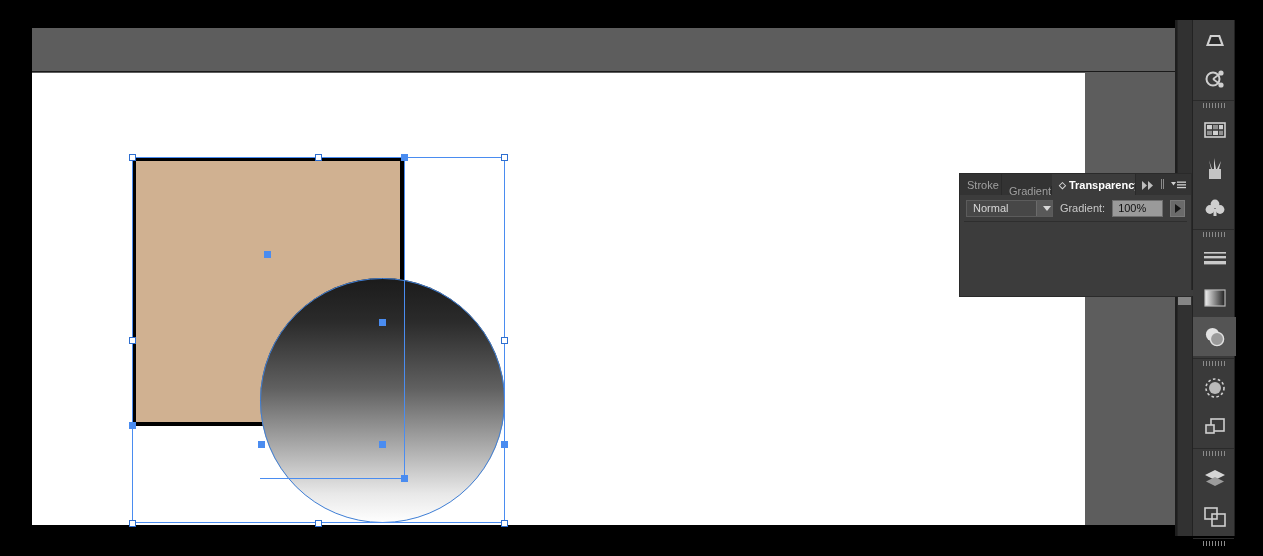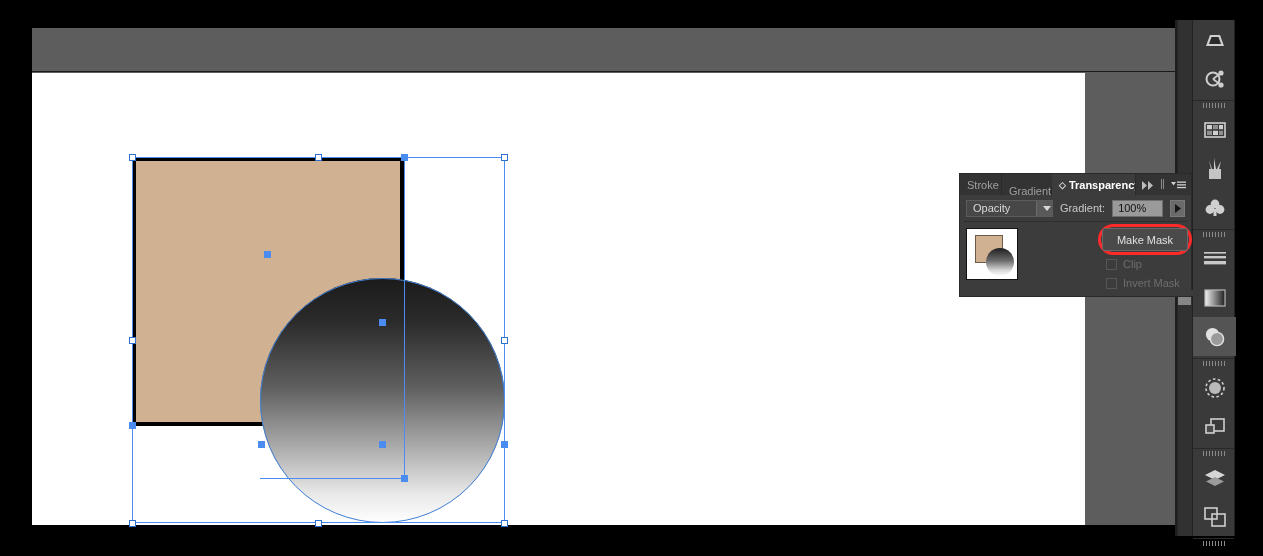--- a/index.html
+++ b/index.html
@@ -339,62 +339,37 @@
             <rect x="6" y="1.5" width="9" height="1.3" fill="#cfcfcf"></rect>
             <rect x="6" y="4.2" width="9" height="1.3" fill="#cfcfcf"></rect>
             <rect x="6" y="6.9" width="9" height="1.3" fill="#cfcfcf"></rect>
           </svg>
         </span>
       </div>
     </div>
 
     <div class="panel-row1">
       <div class="blend-select">
-        <span>Opacity</span>
+        <span>Normal</span>
         <span class="blend-arrow">
           <svg width="8" height="5" viewBox="0 0 8 5">
               <polygon points="0,0 8,0 4,5" fill="#d8d8d8"></polygon>
             </svg>
         </span>
       </div>
       <span class="opacity-label">Gradient:</span>
       <div class="opacity-field">
         <span>100%</span>
       </div>
       <div class="opacity-arrow">
         <svg width="6" height="9" viewBox="0 0 6 9">
             <polygon points="0,0 6,4.5 0,9" fill="#161616"></polygon>
           </svg>
       </div>
     </div>
 
     <div class="panel-sep"></div>
 
-    <div class="panel-body">
-      <div class="thumb-box">
-        <div class="thumb-sq"></div>
-        <div class="thumb-ci"></div>
-      </div>
-      <div class="mask-slot"></div>
-
-      <div class="panel-right">
-        <div class="make-mask-wrap">
-          <div class="make-mask-ring"></div>
-          <div class="make-mask-btn">
-            <span>Make Mask</span>
-          </div>
-        </div>
-
-        <div class="chk-row">
-          <span class="chk"></span>
-          <span class="chk-lbl">Clip</span>
-        </div>
-        <div class="chk-row">
-          <span class="chk"></span>
-          <span class="chk-lbl">Invert Mask</span>
-        </div>
-      </div>
-    </div>
 
     <div class="panel-bottom-fill"></div>
   </div>
 
 </div>
 
 </body></html>

